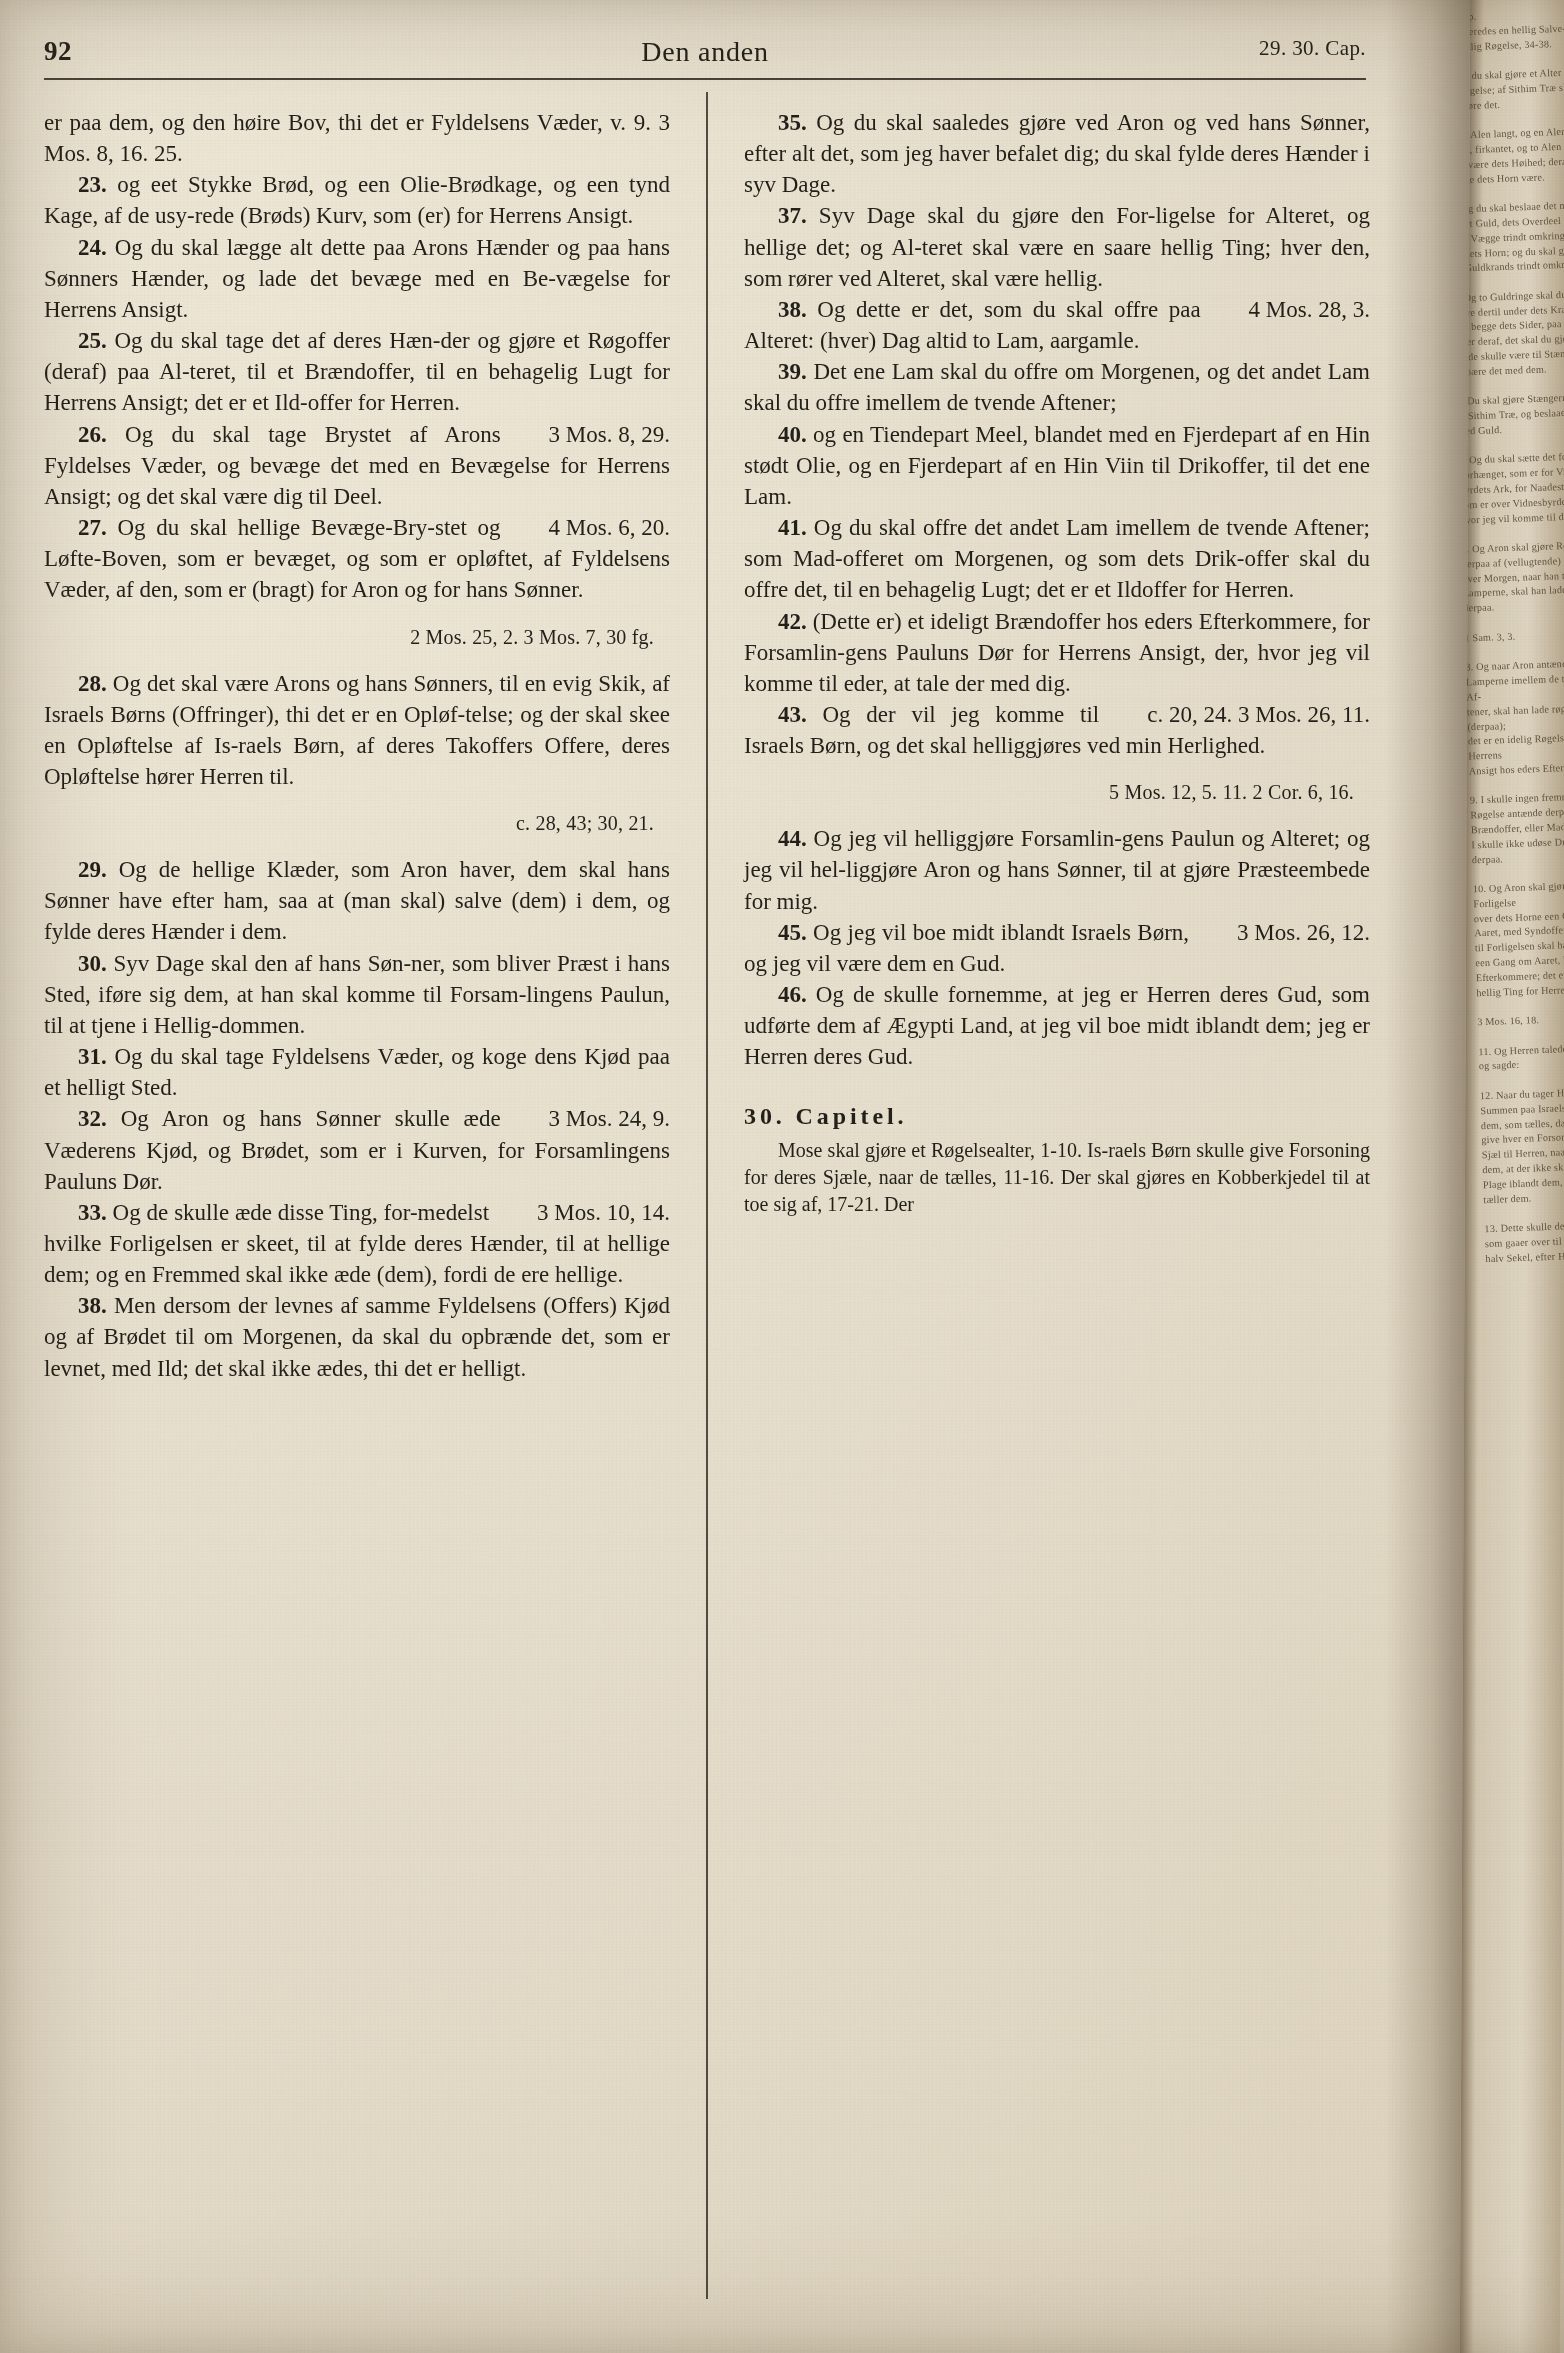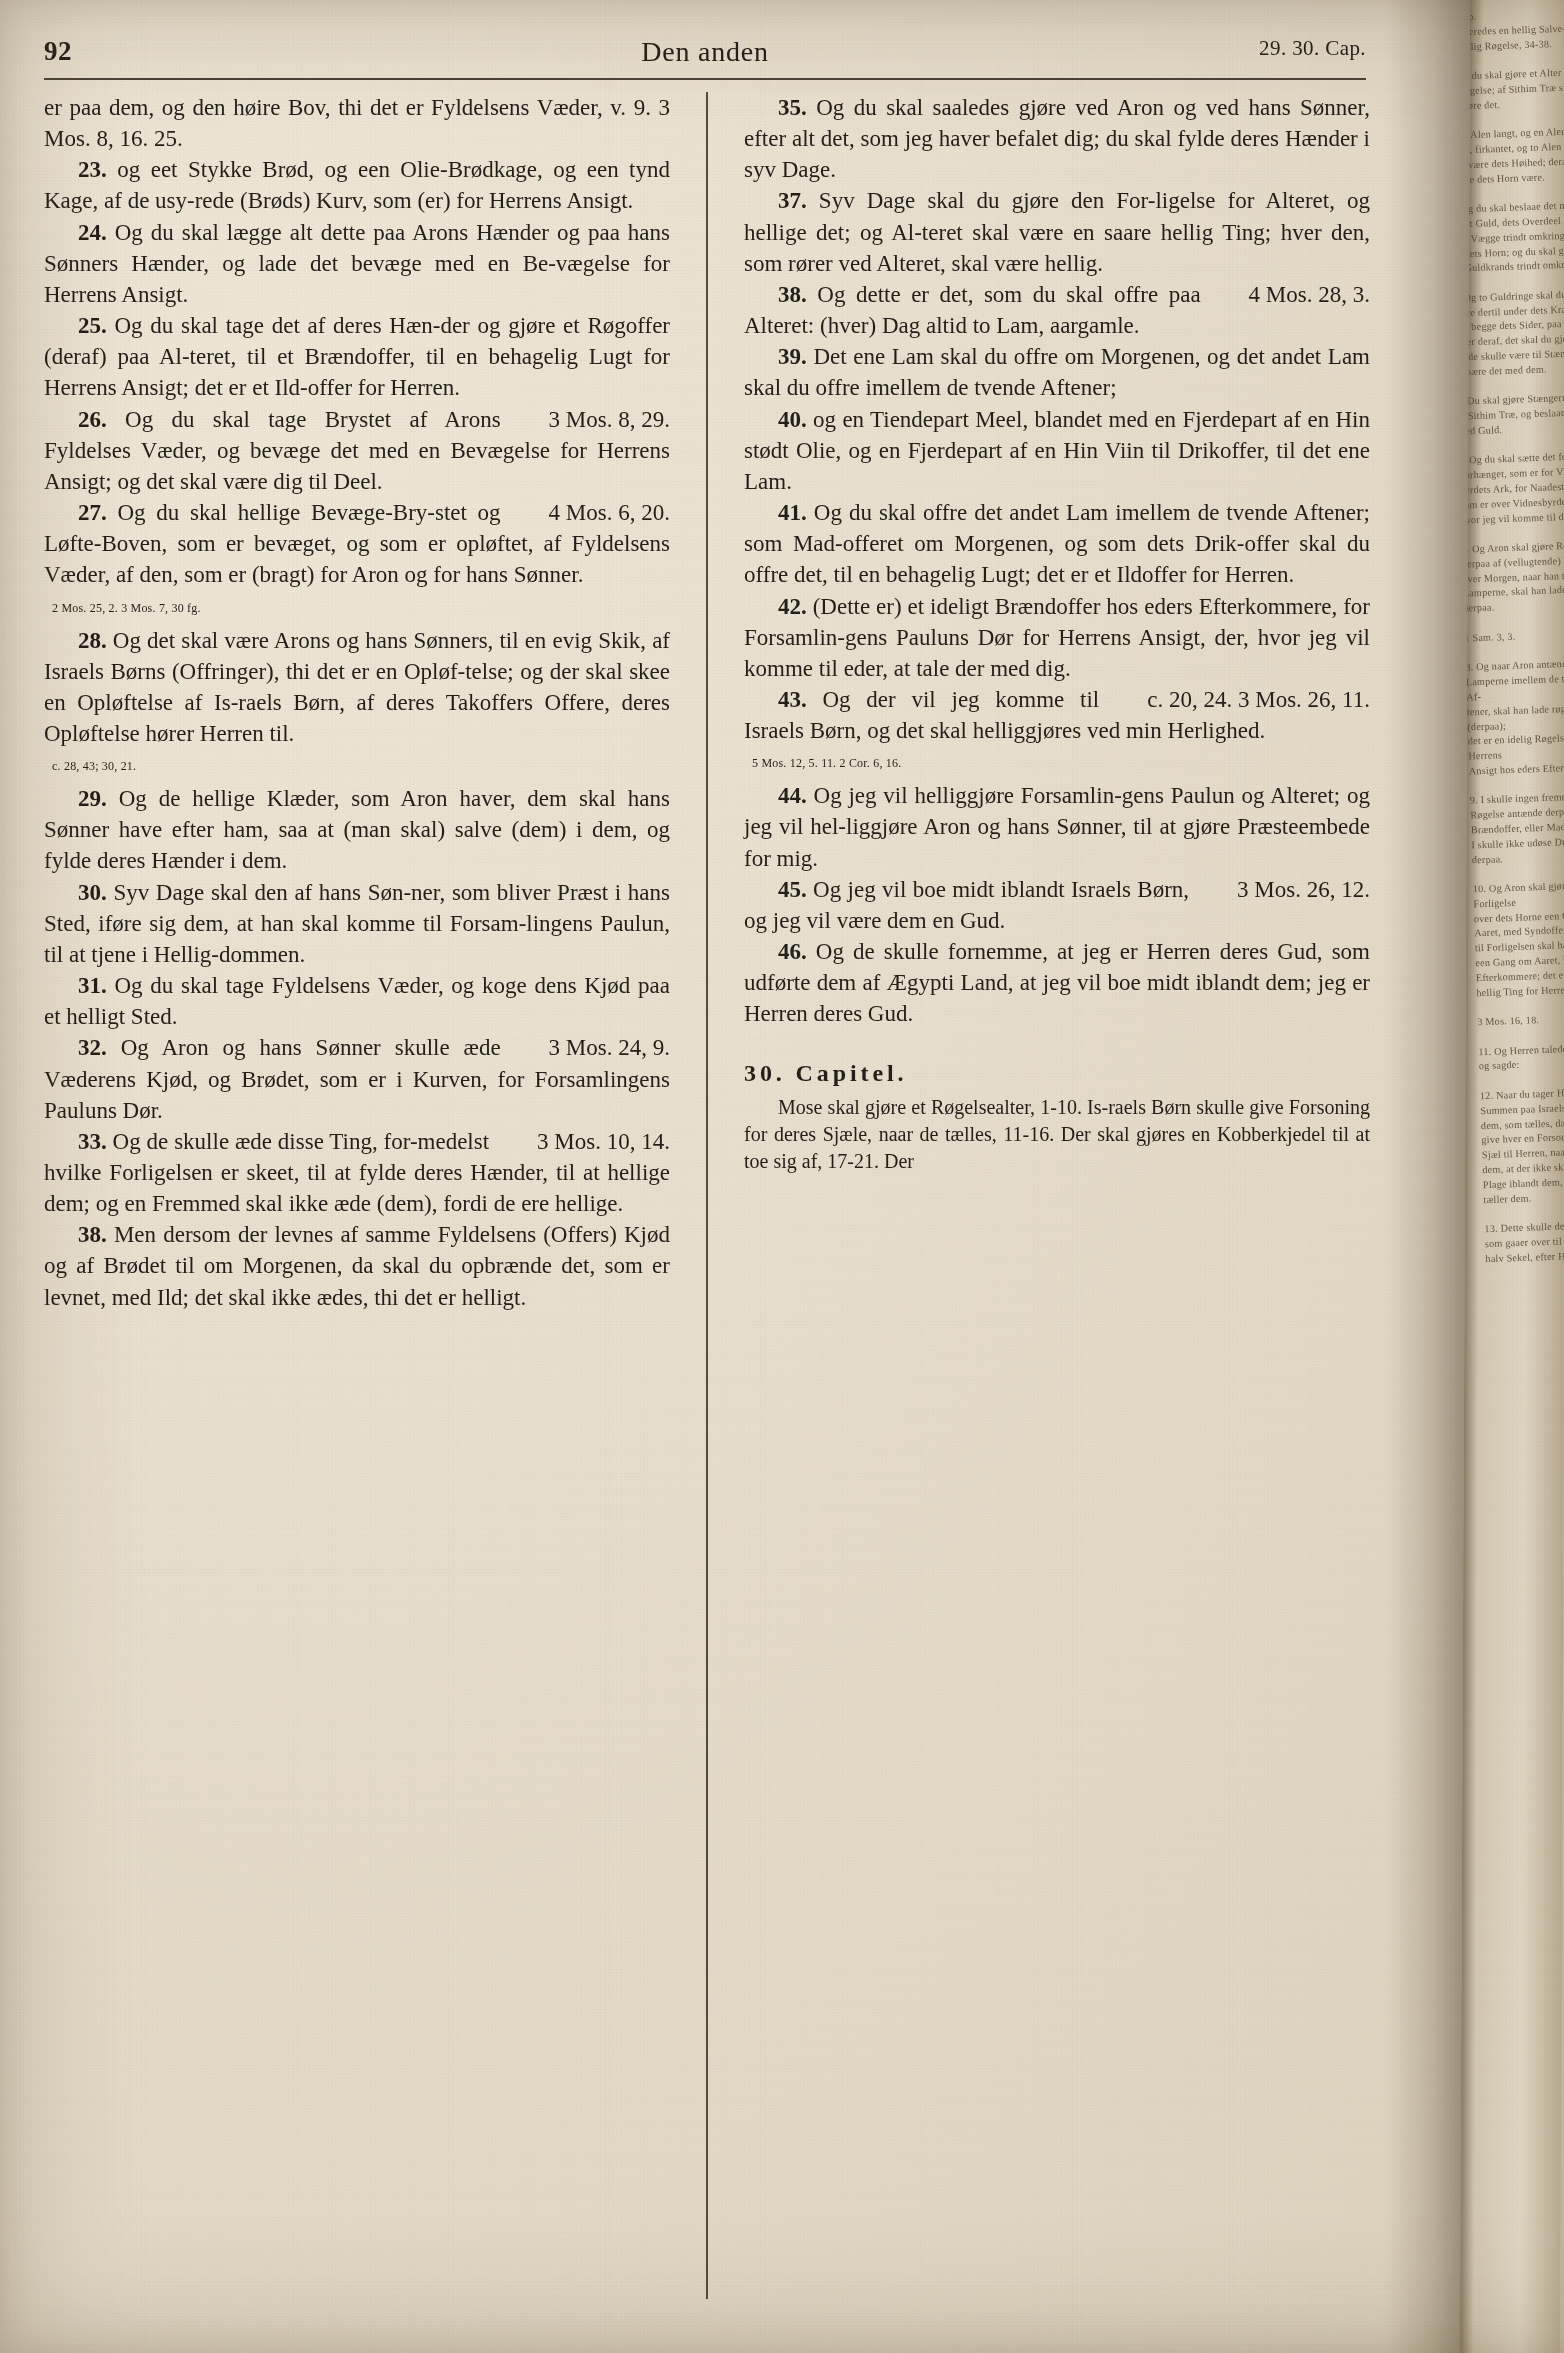--- a/index.html
+++ b/index.html
@@ -123,21 +123,21 @@
 
   .columns {
     position: absolute;
     top: 92px;
     left: 44px;
     width: 1326px;
     height: 2230px;
   }
   .col {
     position: absolute;
-    top: 0;
+    top: 15px;
     width: 626px;
     height: 2230px;
     color: #231f19;
     font-size: 23px;
     line-height: 1.355;
     text-align: justify;
     text-justify: inter-word;
     hyphens: manual;
   }
   .col-left { left: 0; }
@@ -156,23 +156,23 @@
     margin: 0;
     text-indent: 34px;
   }
   p.v.cont { text-indent: 0; }
   .vn { font-weight: 700; }
   .ref {
     float: right;
     margin-left: 14px;
   }
   .refline {
-    margin: 8px;
-    text-align: left;
-    font-size: 12px;
+    margin: 16px;
+    text-align: right;
+    font-size: 20px;
     line-height: 1.5;
     letter-spacing: 0.2px;
   }
   .chapter-head {
     margin: 27px 0 4.7px 0;
     text-align: left;
     font-size: 24px;
     letter-spacing: 3.9px;
   }
   .chapter-sum {

